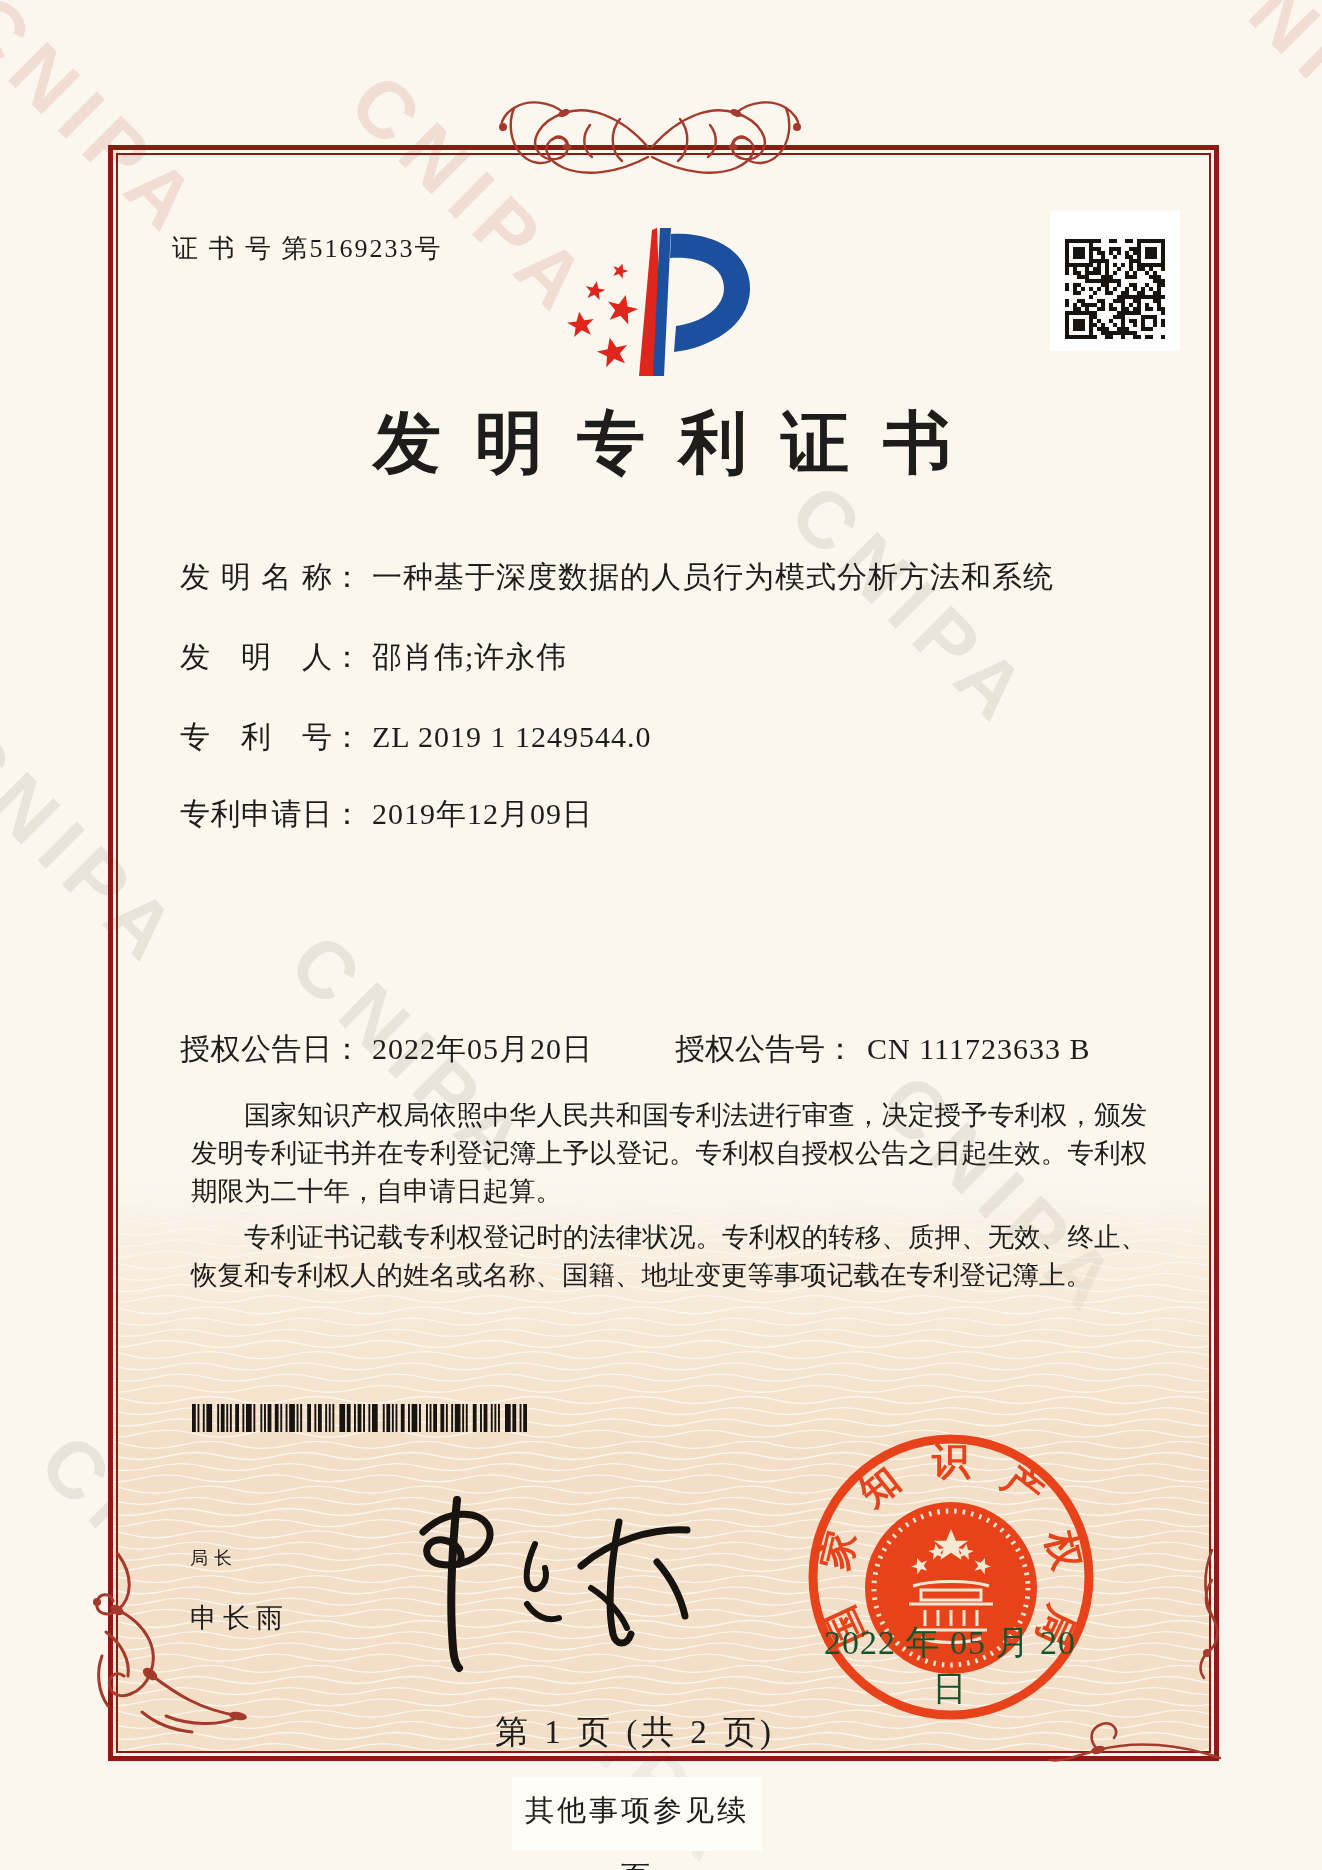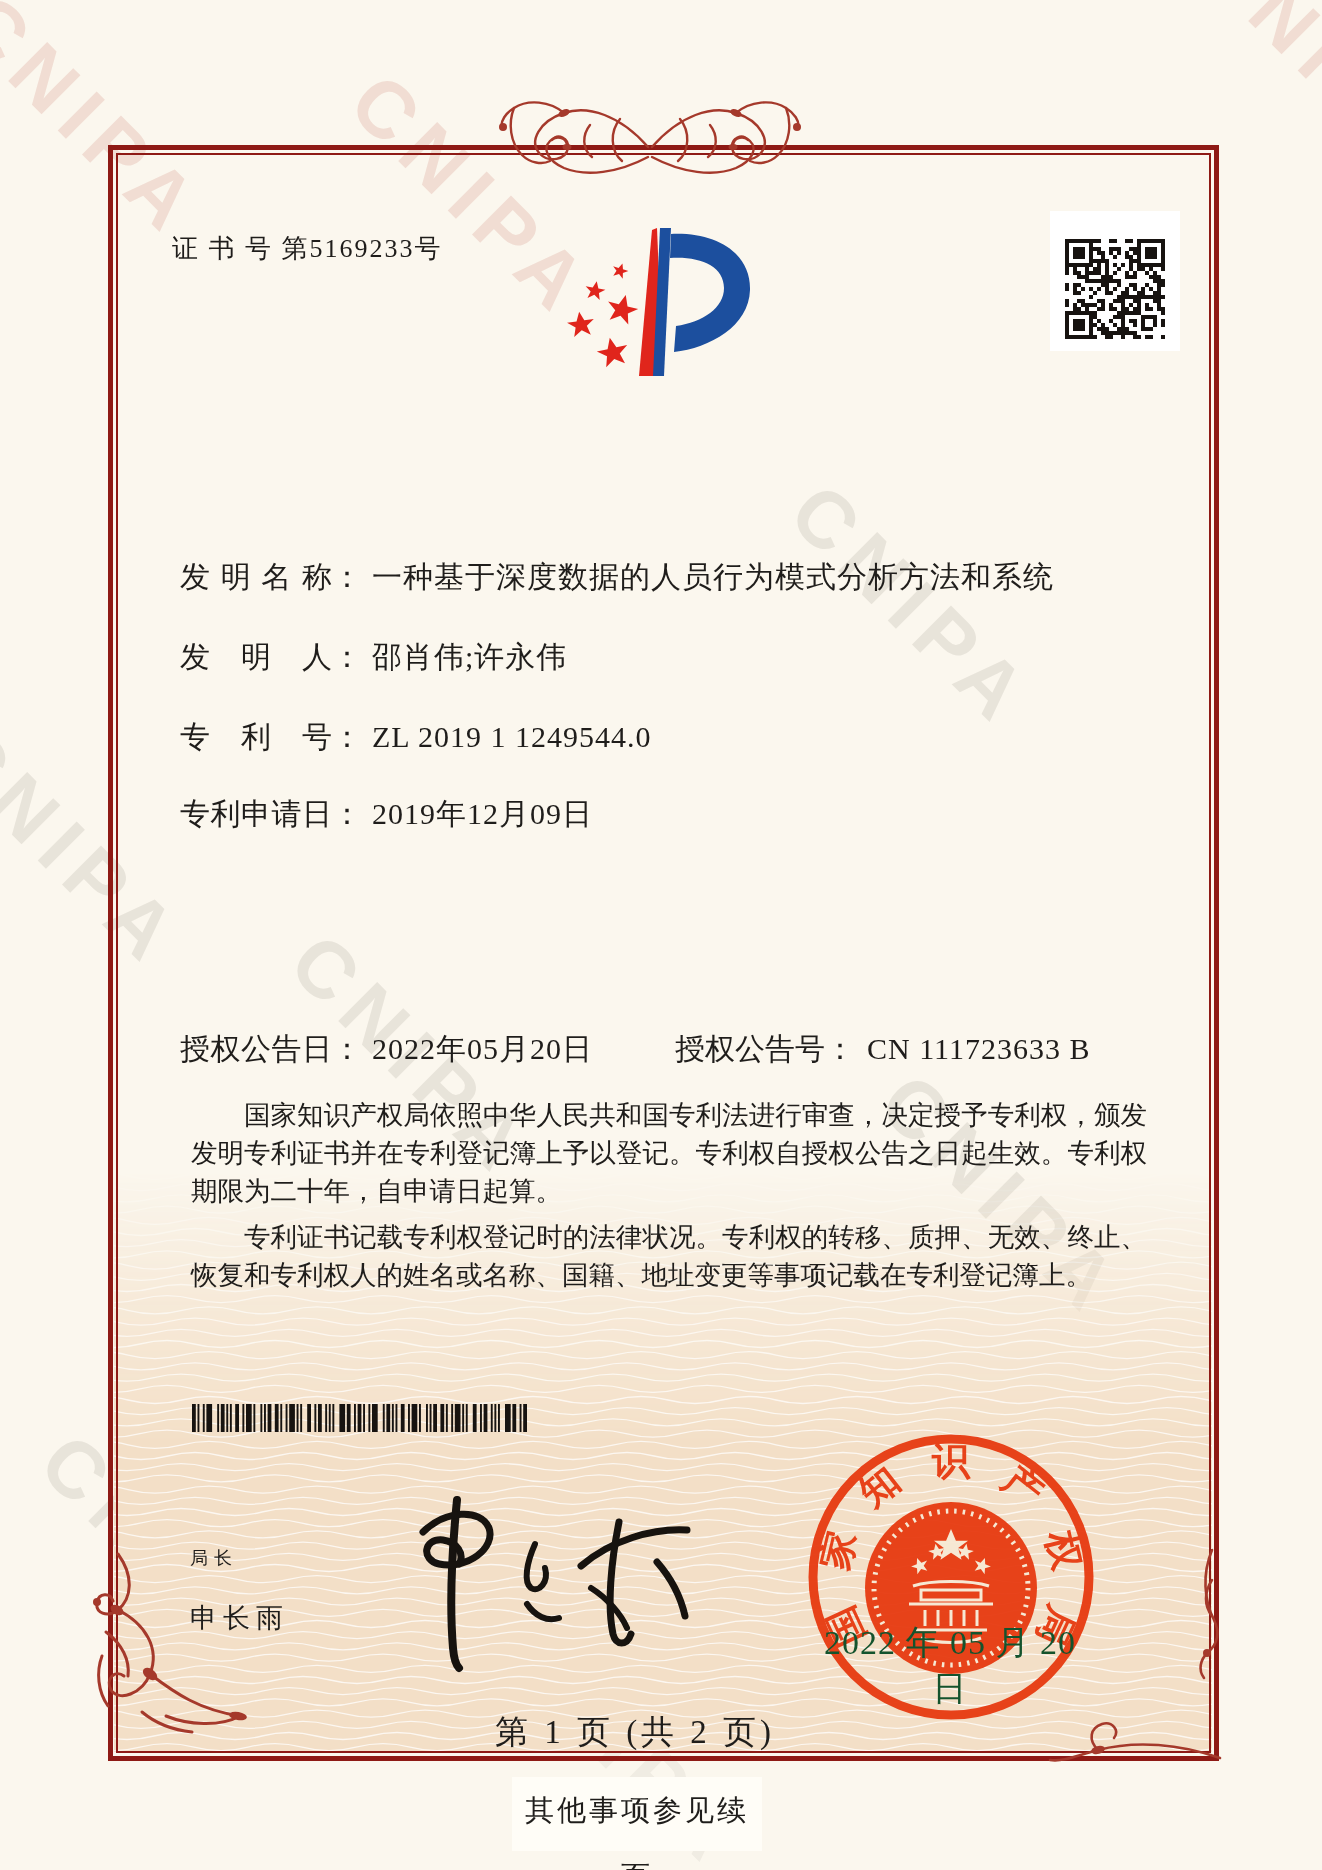--- a/index.html
+++ b/index.html
@@ -458,20 +458,21 @@
           <rect x="80" y="8" width="12" height="12" fill="#171310"></rect>
         </g>
         <g>
           <rect x="0" y="72" width="28" height="28" fill="#171310"></rect>
           <rect x="4" y="76" width="20" height="20" fill="#ffffff"></rect>
           <rect x="8" y="80" width="12" height="12" fill="#171310"></rect>
         </g>
       </svg>
   </div>
 
+  <div class="title"><span>发明专利证书</span></div>
 
   <div class="row" style="top:558px;">
     <span class="lbl">发明名称</span><span class="colon">：</span><span class="val">一种基于深度数据的人员行为模式分析方法和系统</span>
   </div>
   <div class="row" style="top:638px;">
     <span class="lbl">发明人</span><span class="colon">：</span><span class="val">邵肖伟;许永伟</span>
   </div>
   <div class="row" style="top:718px;">
     <span class="lbl">专利号</span><span class="colon">：</span><span class="val">ZL 2019 1 1249544.0</span>
   </div>

